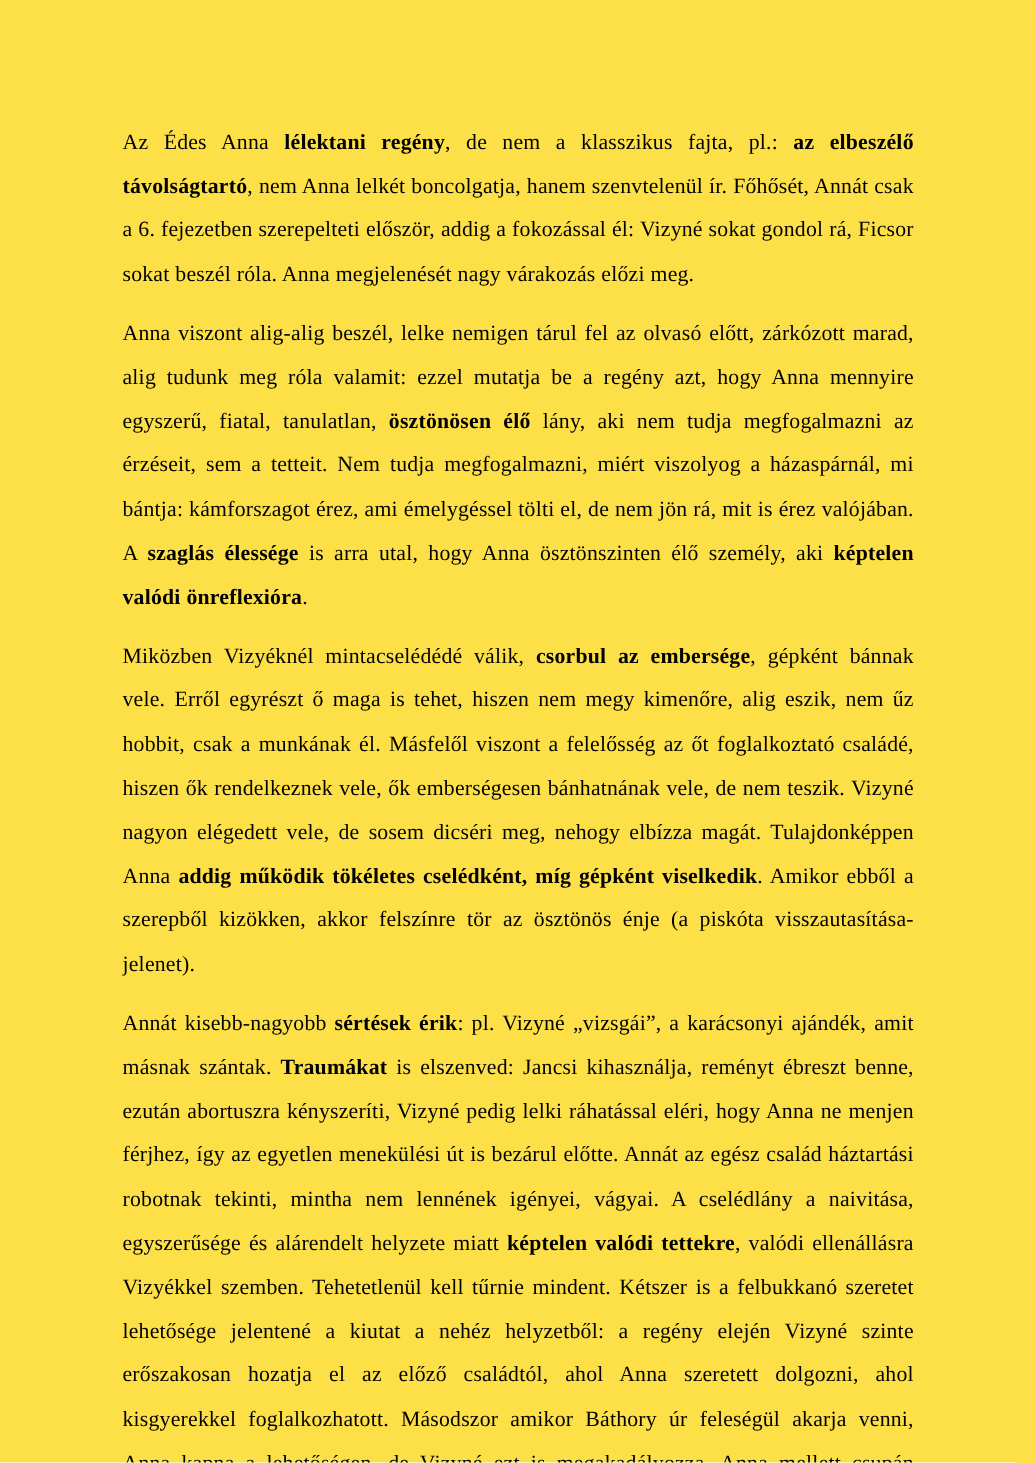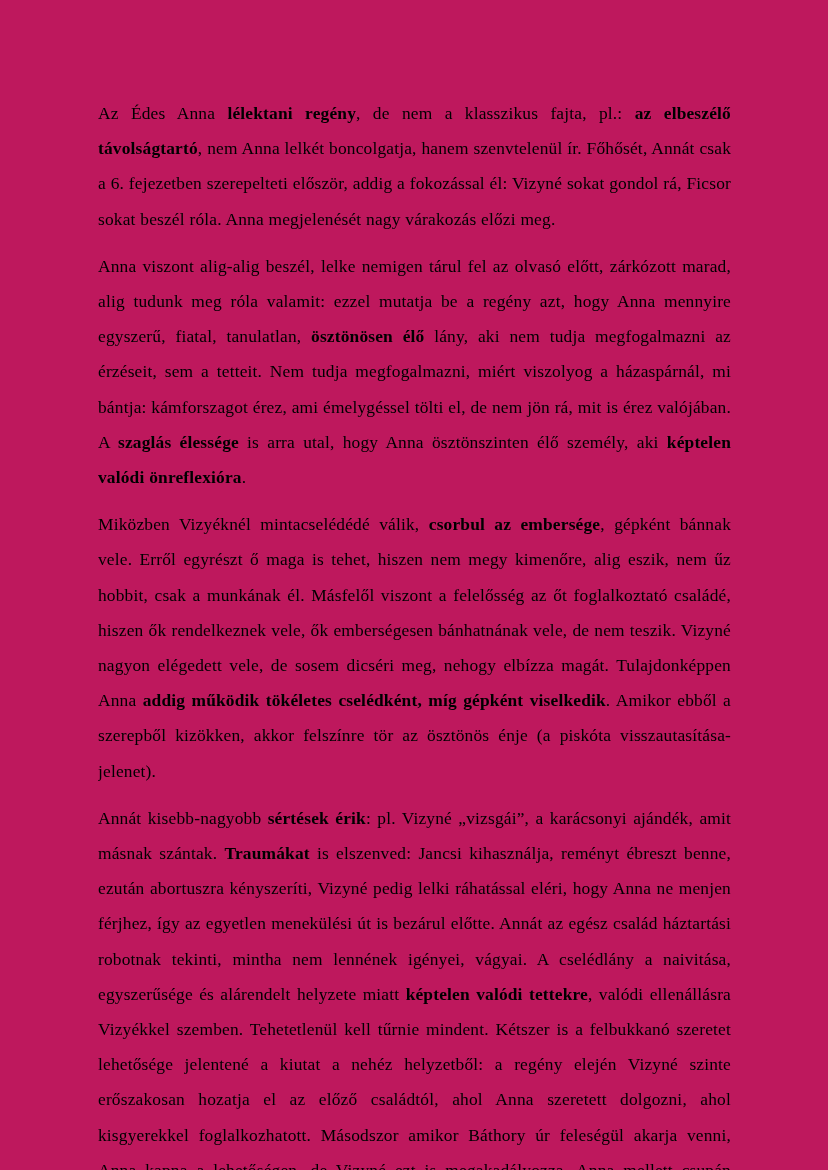--- a/index.html
+++ b/index.html
@@ -11,21 +11,21 @@
     width: 828px;
     height: 1170px;
     overflow: hidden;
     font-family: "Liberation Serif", "DejaVu Serif", serif;
     color: #000000;
   }
   #page {
     position: relative;
     width: 828px;
     height: 1170px;
-    background: #be185d;
+    background: #fde047;
     box-sizing: border-box;
     padding: 96px 97px 0 98px;
   }
   #doc-body {
     width: 633px;
   }
   p.para {
     margin: 0 0 12px 0;
     padding: 0;
     font-size: 17.4px;

